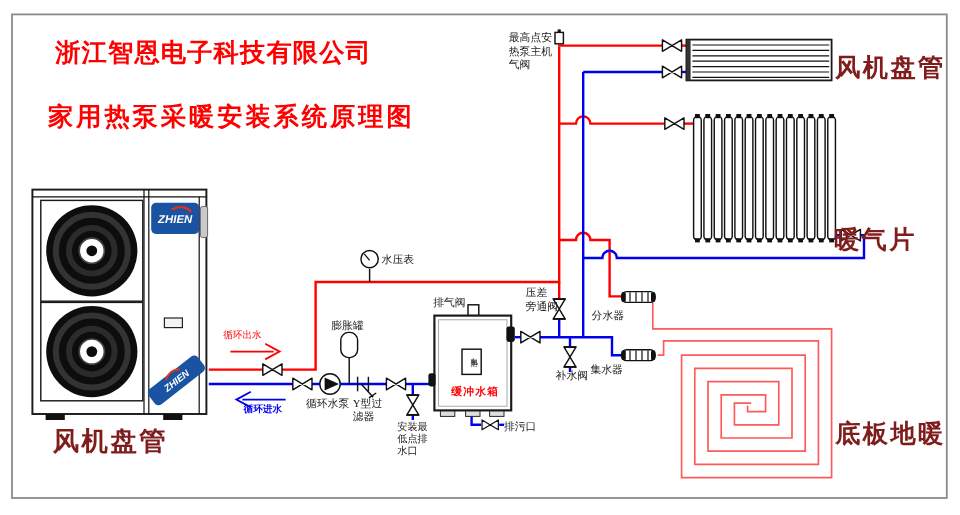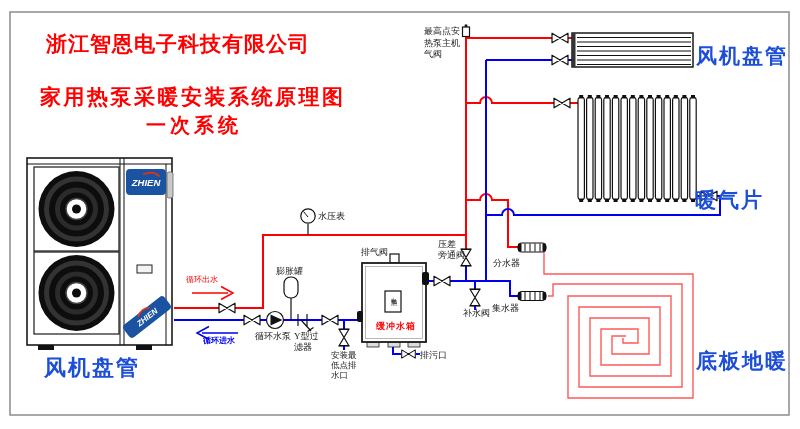--- a/index.html
+++ b/index.html
@@ -1,20 +1,20 @@
 <!DOCTYPE html>
 <html><head>
 <meta charset="utf-8">
 <style>
   html,body{margin:0;padding:0;background:#fff;}
   #stage{position:relative;width:800px;height:429px;background:#fff;overflow:hidden;
          font-family:"Liberation Serif","DejaVu Serif",serif;}
   #pipes{position:absolute;left:0;top:0;}
   .abs{position:absolute;}
-  .big{color:#1d4ed8;font-weight:bold;font-size:21px;letter-spacing:2px;white-space:nowrap;}
+  .big{color:#7f1d1d;font-weight:bold;font-size:21px;letter-spacing:2px;white-space:nowrap;}
   .ttl{color:#ff0000;font-weight:bold;white-space:nowrap;}
   .lbl{color:#1a1a1a;font-size:9px;line-height:1.25;white-space:pre-line;}
   .redtxt{color:#ff0000;}
   .bluetxt{color:#0000ee;}
   .vert{writing-mode:vertical-rl;text-orientation:upright;font-size:6px;color:#333;letter-spacing:1px;}
   .tanklbl{color:#ff0000;font-size:9px;font-weight:bold;letter-spacing:1px;}
   
   .pr{stroke:#ff0000;stroke-width:2;fill:none;}
   .pb{stroke:#0000ee;stroke-width:2;fill:none;}
   .pk{stroke:#111;stroke-width:1.2;fill:none;}
@@ -219,21 +219,20 @@
       <path d="M221,286.5 L233,293 L221,299.5" stroke="#ff0000" stroke-width="1.5" fill="none"></path>
     </g>
     <g>
       <path d="M202,333 H238" stroke="#0000ee" stroke-width="1.5" fill="none"></path>
       <path d="M209,326.5 L197,333 L209,339.5" stroke="#0000ee" stroke-width="1.5" fill="none"></path>
     </g>
   </svg>
 
   <div class="abs ttl" style="left:40px;top:83px;font-size:21px;letter-spacing:2.5px;">家用热泵采暖安装系统原理图</div>
   <div class="abs ttl" style="left:46px;top:30px;font-size:21px;letter-spacing:1px;">浙江智恩电子科技有限公司</div>
-  <div class="abs ttl" style="left:146px;top:112px;font-size:20px;letter-spacing:4px;">一次系统</div>
 
   <div class="abs big" style="left:44px;top:353px;font-size:22px;">风机盘管</div>
   <div class="abs big" style="left:696px;top:42px;">风机盘管</div>
   <div class="abs big" style="left:695px;top:142px;margin-top:44px;">暖气片</div>
   <div class="abs big" style="left:696px;top:347px;">底板地暖</div>
 
   <div class="abs lbl redtxt" style="left:186px;top:275px;font-size:8px;font-weight:normal;">循环出水</div>
   <div class="abs lbl bluetxt" style="left:203px;top:336px;font-size:8px;font-weight:bold;">循环进水</div>
 
   <div class="abs lbl" style="left:318px;top:211px;">水压表</div>

